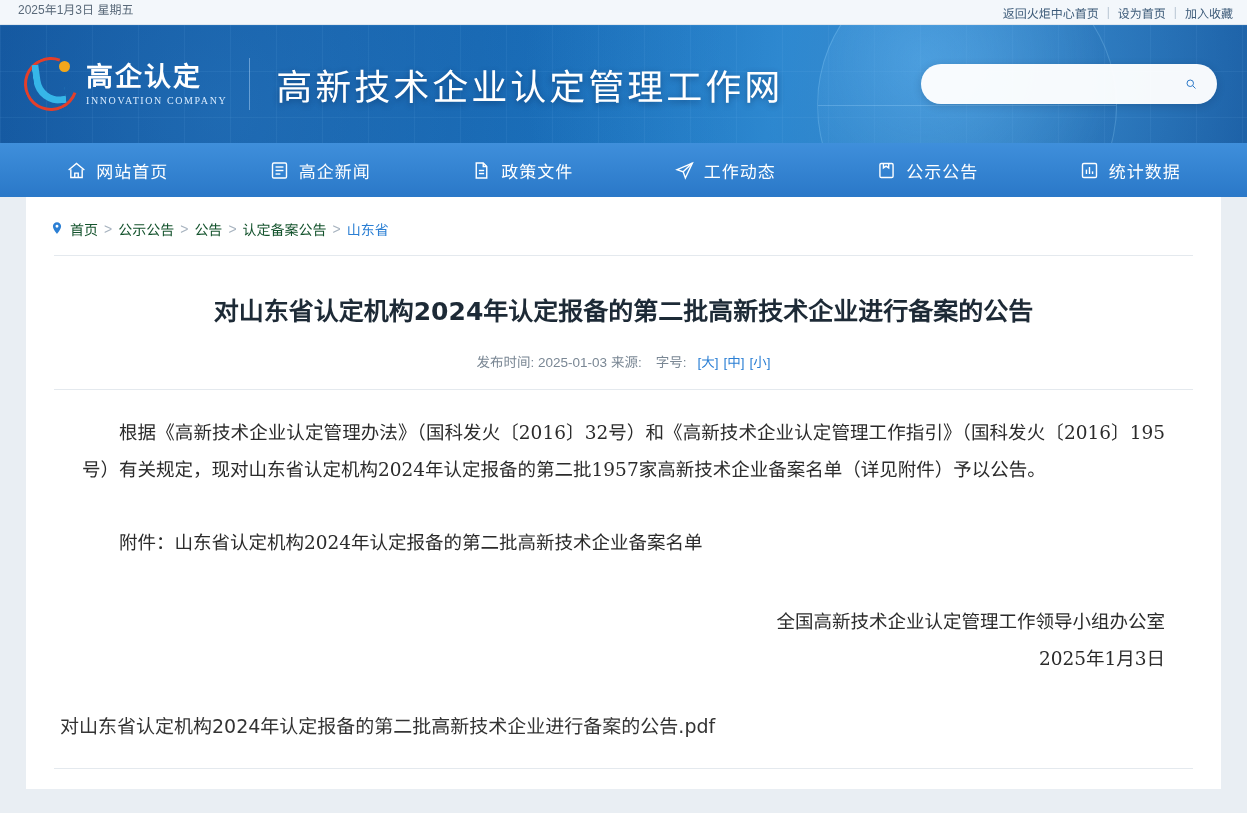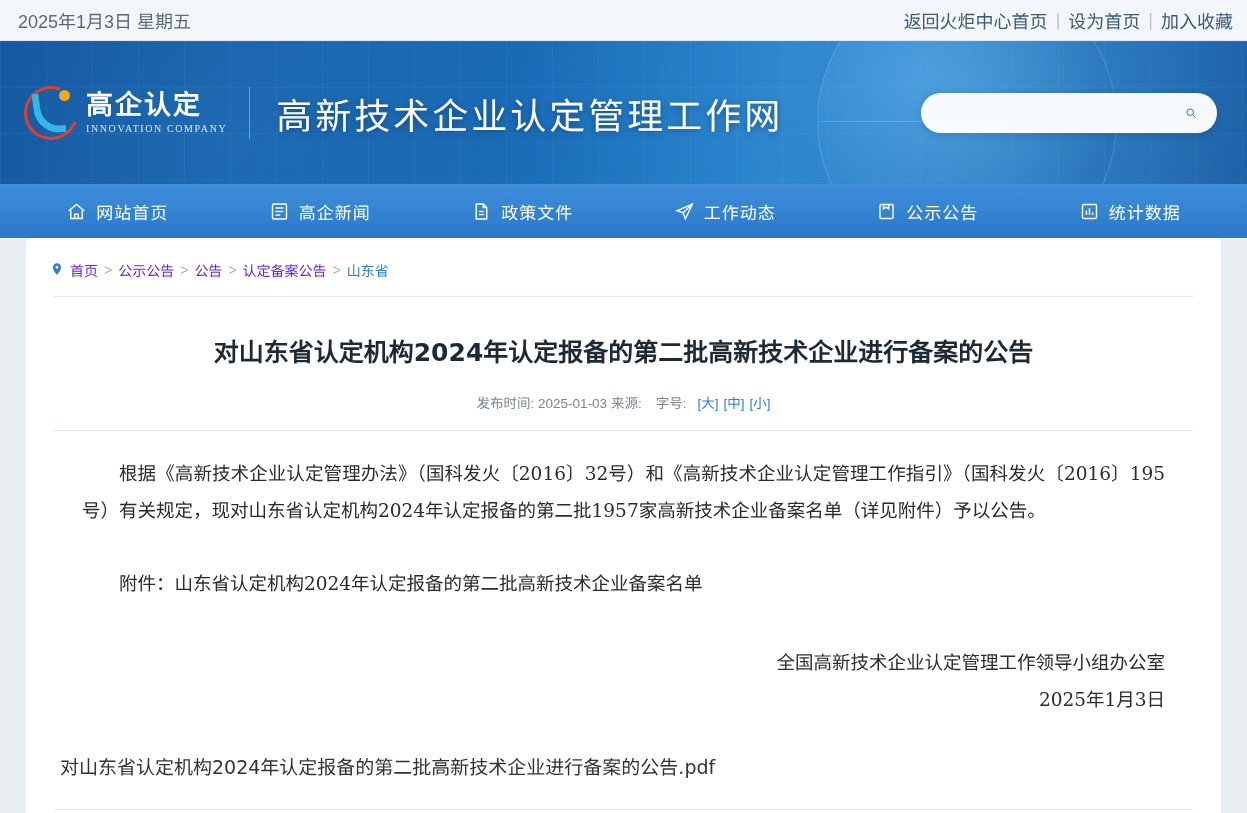--- a/index.html
+++ b/index.html
@@ -6,39 +6,38 @@
   html, body {
     margin: 0; padding: 0;
     width: 1247px; height: 813px;
     font-family: "Liberation Sans", sans-serif;
     background: #e9eef3;
     overflow: hidden;
   }
 
   
   .topbar {
-    height: 41px;
+    height: 25px;
     background: #f3f7fb;
     border-bottom: 1px solid #dfe7ee;
     display: flex;
-    align-items: center;
     justify-content: space-between;
     padding: 0 14px 0 18px;
-    font-size: 18px;
+    font-size: 12px;
     color: #4a5a6a;
   }
   .topbar .date { color: #5a6a7a; }
   .topbar .links { display: flex; align-items: center; gap: 8px; }
   .topbar .links a { color: #3c5a78; text-decoration: none; }
   .topbar .sep { color: #b9c6d2; }
 
   
   .banner {
     position: relative;
-    height: 143px;
+    height: 118px;
     background:
       radial-gradient(circle at 78% 40%, rgba(90,170,230,0.55) 0%, rgba(20,80,150,0) 46%),
       radial-gradient(circle at 18% 70%, rgba(60,140,210,0.35) 0%, rgba(20,80,150,0) 50%),
       linear-gradient(100deg, #0c4d95 0%, #1363ae 38%, #1a79c6 62%, #0e4f97 100%);
     overflow: hidden;
     display: flex;
     align-items: center;
   }
   .banner .globe {
     position: absolute;
@@ -172,21 +171,21 @@
     padding: 0 0 20px 0;
   }
   .crumb {
     display: flex; align-items: center;
     gap: 6px;
     font-size: 14px;
     color: #7b8896;
     padding: 22px 0 0 24px;
     border-bottom: none;
   }
-  .crumb a { color: #6d28d9; text-decoration: none; }
+  .crumb a { color: #14532d; text-decoration: none; }
   .crumb .active { color: #2b7fd4; }
   .crumb .gt { color: #a7b3bf; }
   .pin { color: #2b7fd4; }
 
   .divider {
     height: 1px; background: #e4e9ee;
     margin: 16px 28px 0 28px;
   }
 
   .doc-title {

